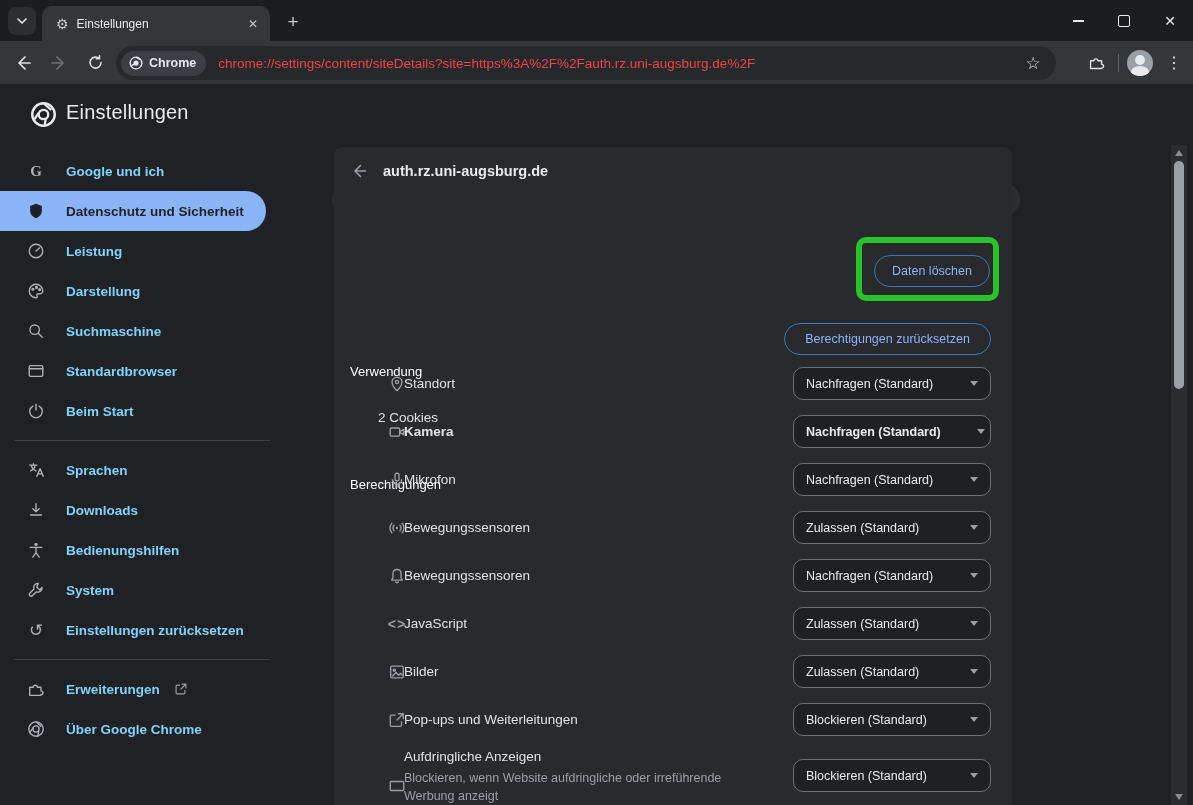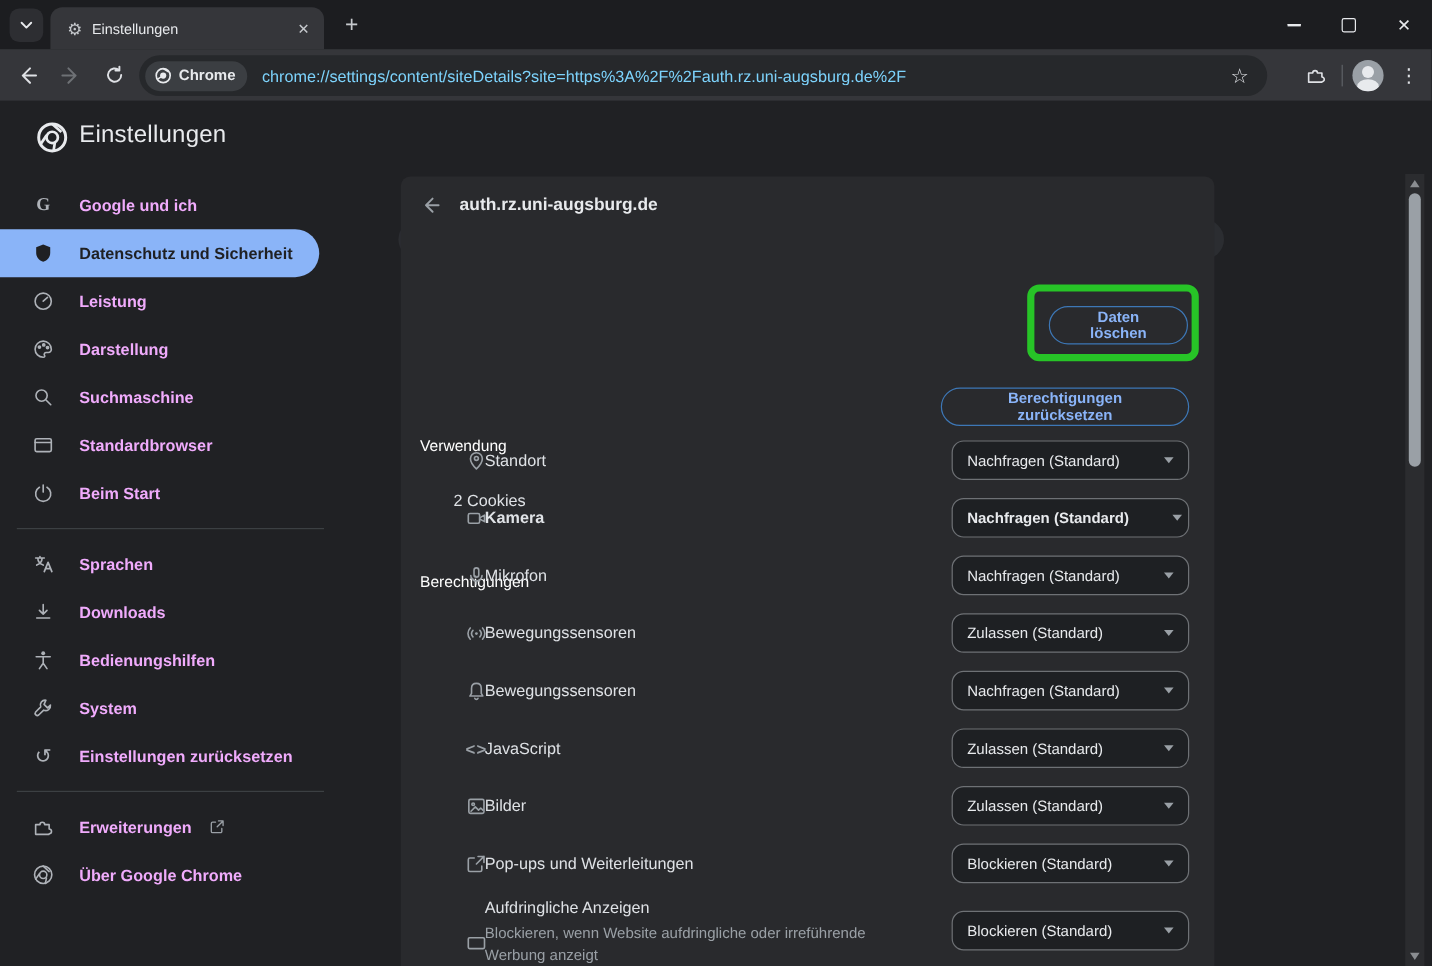--- a/index.html
+++ b/index.html
@@ -30,21 +30,21 @@
     display:flex;align-items:center;}
   .nav-ic{width:28px;height:28px;display:flex;align-items:center;justify-content:center;
     border-radius:50%;cursor:pointer;flex:0 0 auto;}
   .nav-ic svg{display:block;}
   .back-ic{margin-left:9px;}
   .omnibox{position:absolute;left:116px;top:46px;width:940px;height:34px;border-radius:17px;
     background:#26282b;display:flex;align-items:center;box-sizing:border-box;padding:0 10px 0 5px;}
   .chrome-chip{height:25px;border-radius:13px;background:#3b3e42;display:flex;align-items:center;
     padding:0 10px 0 8px;flex:0 0 auto;cursor:pointer;}
   .chrome-chip-label{color:#e8eaed;font-size:12.5px;font-weight:bold;margin-left:6px;}
-  .url-text{color:#7dd3fc;font-size:13.5px;margin-left:12px;white-space:nowrap;overflow:hidden;flex:1;}
+  .url-text{color:#ef4444;font-size:13.5px;margin-left:12px;white-space:nowrap;overflow:hidden;flex:1;}
   .star-ic{color:#dfe1e5;font-size:17px;width:26px;height:26px;display:flex;align-items:center;
     justify-content:center;cursor:pointer;flex:0 0 auto;}
   .toolbar-right{position:absolute;right:6px;top:41px;height:43px;display:flex;align-items:center;}
   .tb-sep{width:1px;height:18px;background:#5f6368;margin:0 8px;}
   .avatar{width:26px;height:26px;border-radius:50%;background:#9aa0a6;position:relative;overflow:hidden;cursor:pointer;}
   .avatar:before{content:"";position:absolute;left:8px;top:5px;width:10px;height:10px;border-radius:50%;background:#e8eaed;}
   .avatar:after{content:"";position:absolute;left:4px;top:16px;width:18px;height:12px;border-radius:50%;background:#e8eaed;}
   .kebab{color:#dfe1e5;font-size:16px;width:26px;height:26px;display:flex;align-items:center;
     justify-content:center;cursor:pointer;letter-spacing:0;}
   
@@ -52,37 +52,37 @@
   .sh-logo{position:absolute;left:30px;top:17px;}
   .sh-title{position:absolute;left:66px;top:17px;color:#e8eaed;font-size:20px;letter-spacing:.2px;}
   .search-pill{position:absolute;left:332px;top:99px;width:688px;height:33px;border-radius:17px;
     background:#2b2d31;display:flex;align-items:center;padding:0 14px;box-sizing:border-box;}
   .search-ph{color:#9aa0a6;font-size:12.5px;margin-left:10px;}
   
   .sidebar{position:absolute;left:0;top:145px;width:290px;height:660px;background:#202124;}
   .side-item{position:relative;height:40px;display:flex;align-items:center;cursor:pointer;}
   .side-item .ic{width:20px;margin-left:26px;display:flex;align-items:center;justify-content:center;
     color:#aeb2b8;font-size:15px;}
-  .side-item .lbl{margin-left:20px;color:#f0abfc;font-size:13.5px;font-weight:600;white-space:nowrap;}
+  .side-item .lbl{margin-left:20px;color:#7dd3fc;font-size:13.5px;font-weight:600;white-space:nowrap;}
   .side-item.selected{background:#8ab4f8;width:266px;border-radius:0 20px 20px 0;}
   .side-item.selected .lbl{color:#1f2023;}
   .side-item.selected .ic{color:#1f2023;}
   .side-divider{height:1px;background:#3c4043;margin:9px 20px 9px 14px;}
   .ext-ic{margin-left:14px;display:flex;align-items:center;}
   
   .card{position:absolute;left:334px;top:147px;width:678px;height:658px;background:#292a2d;
     border-radius:8px 8px 0 0;}
   .back-row{position:absolute;left:0;top:0;width:100%;height:48px;}
   .back-arrow{position:absolute;left:12px;top:11px;width:26px;height:26px;display:flex;
     align-items:center;justify-content:center;border-radius:50%;cursor:pointer;color:#9aa0a6;}
   .site-title{position:absolute;left:49px;top:16px;color:#e8eaed;font-size:14.5px;font-weight:bold;}
   .section-label{position:absolute;left:16px;color:#ffffff;font-size:13px;font-weight:500;}
   .usage-value{position:absolute;left:44px;top:264px;height:14px;color:#dfe2e6;font-size:13.5px;line-height:14px;}
   .pill-btn{position:absolute;height:32px;border-radius:16px;border:1px solid #3d77b6;background:transparent;
-    color:#8ab4f8;font-size:12.5px;font-weight:bold;font-family:"Liberation Sans",sans-serif;
+    color:#8ab4f8;font-size:12.5px;font-weight:normal;font-family:"Liberation Sans",sans-serif;
     cursor:pointer;padding:0 16px;box-sizing:border-box;}
   .clear-btn{left:540px;top:108px;width:116px;}
   .reset-btn{left:450px;top:176px;width:207px;}
   .green-box{position:absolute;left:522px;top:90px;width:143px;height:64px;border:6px solid #27c427;
     border-radius:10px;pointer-events:none;z-index:5;box-sizing:border-box;}
   .perm-row{position:absolute;left:0;width:678px;height:48px;}
   .perm-ic{position:absolute;left:52px;top:14px;width:22px;height:22px;display:flex;align-items:center;
     justify-content:center;color:#9aa0a6;}
   .perm-name{position:absolute;left:70px;top:17px;color:#dfe2e6;font-size:13.5px;}
   .perm-select{position:absolute;left:459px;top:8px;width:198px;height:33px;border-radius:10px;

